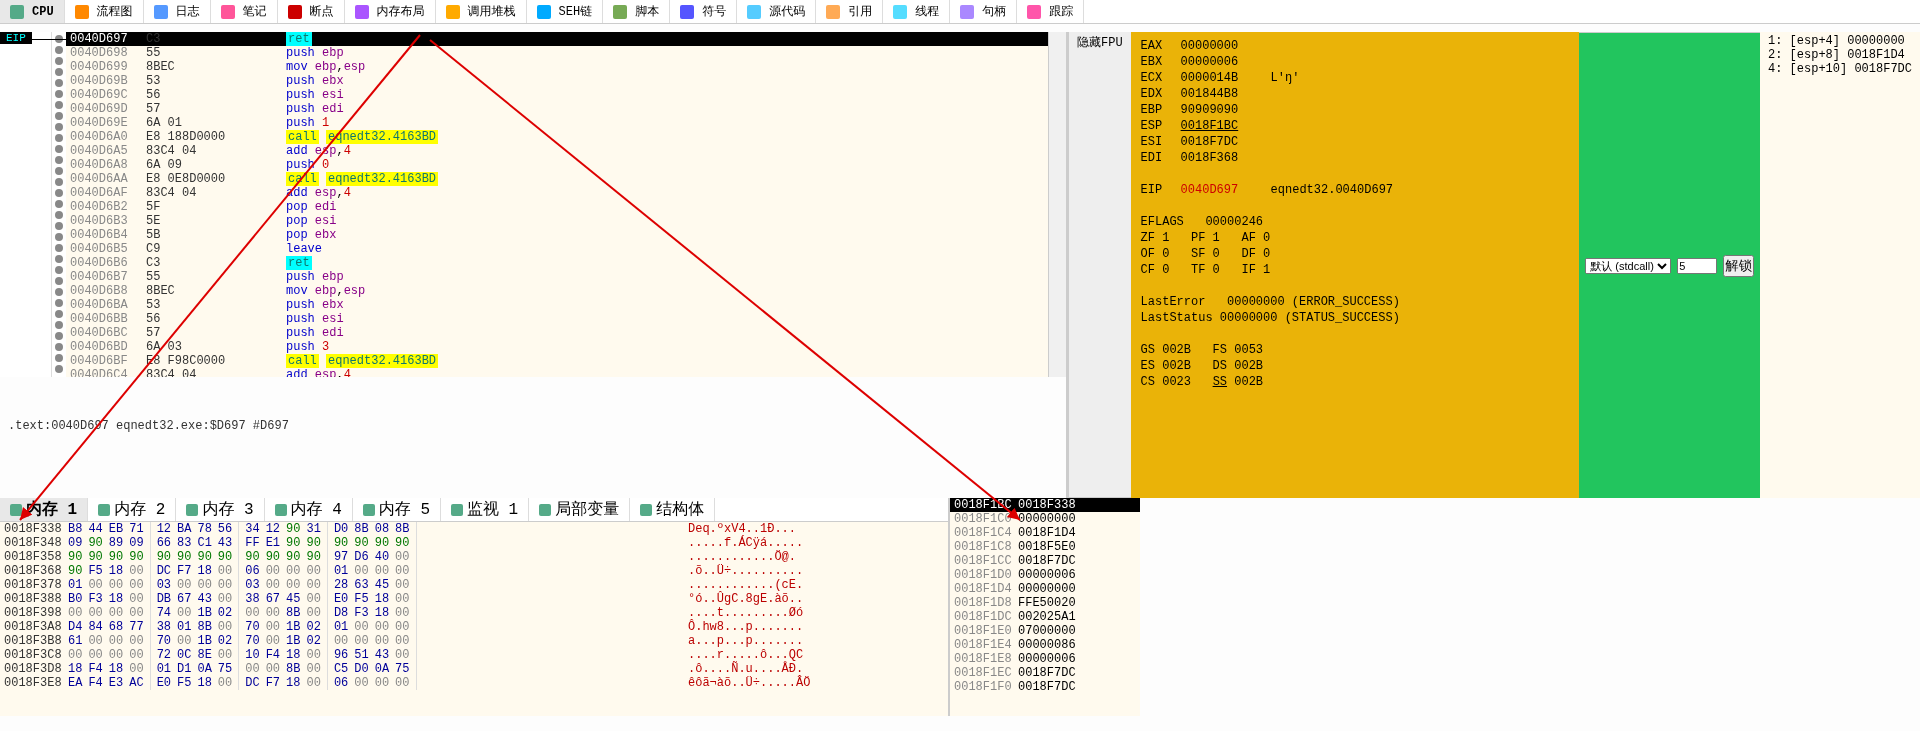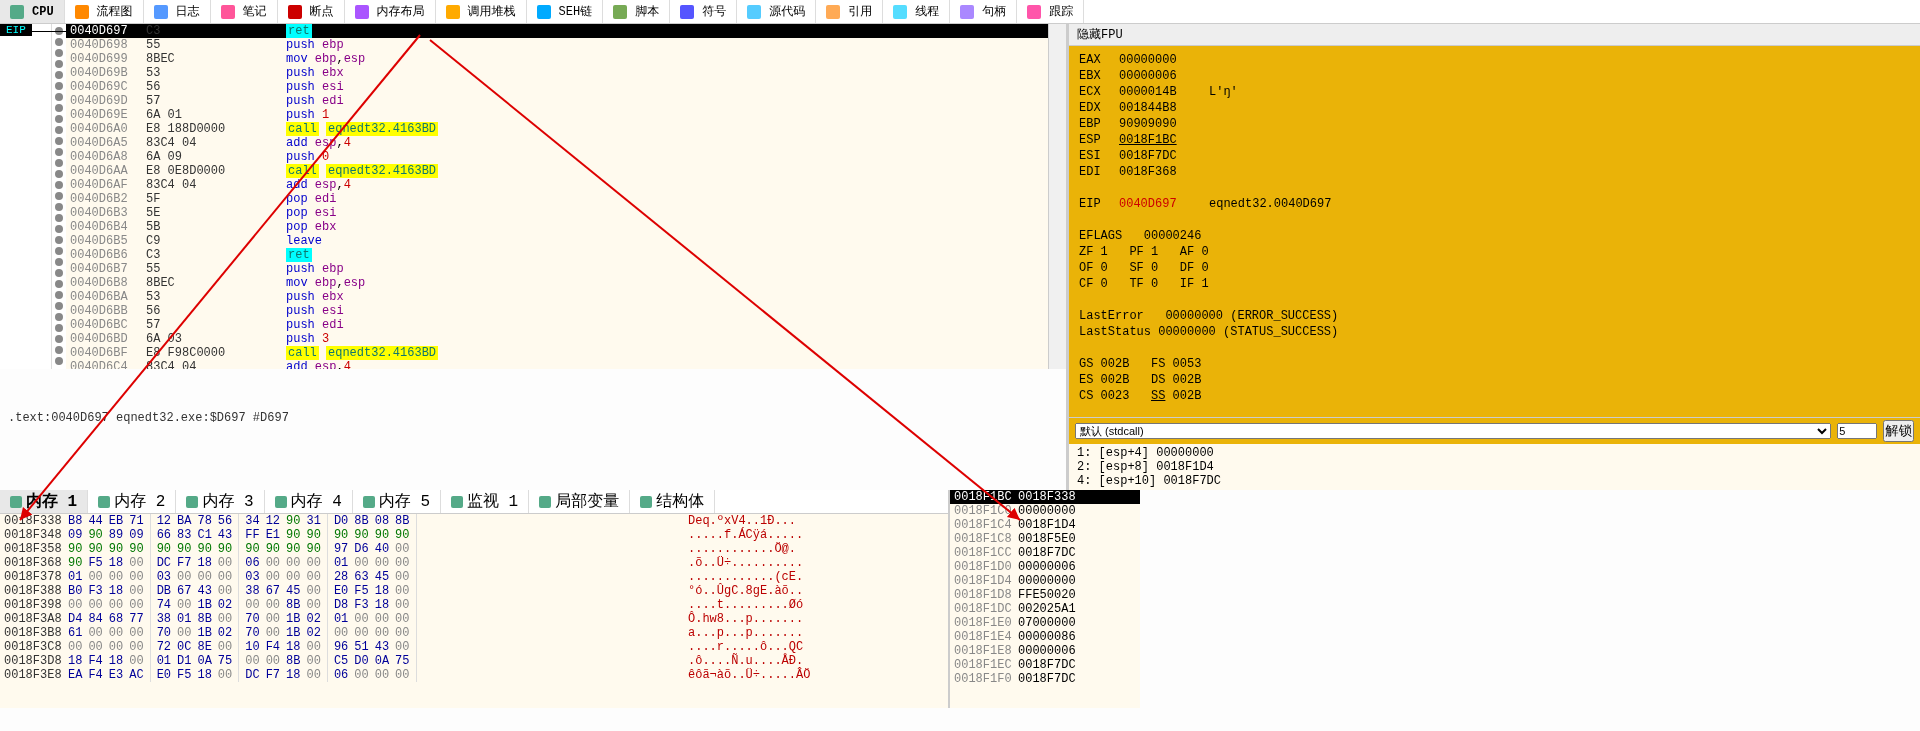--- a/index.html
+++ b/index.html
@@ -11,21 +11,21 @@
 .tab { display:flex; align-items:center; gap:8px; padding:0 10px; border-right:1px solid #ddd; cursor:pointer; font-size:12px; }
 .tab.active { background:#e8e8e8; font-weight:bold; }
 .tab .ico { width:14px; height:14px; display:inline-block; border-radius:2px; }
 .ico-cpu{background:#5a8;} .ico-flow{background:#f80;} .ico-log{background:#59f;}
 .ico-note{background:#f59;} .ico-bp{background:#c00;border-radius:50%;} .ico-mem{background:#a5f;}
 .ico-stack{background:#fa0;} .ico-seh{background:#0af;} .ico-script{background:#7a5;}
 .ico-sym{background:#55f;} .ico-src{background:#5cf;} .ico-ref{background:#fa5;}
 .ico-thr{background:#5df;} .ico-hnd{background:#a8f;} .ico-trace{background:#f5a;}
 
 
-.main { display:flex; height:466px; }
+.main { display:flex; height:466px;margin-top:8px; }
 .disasm-area { flex:0 0 1068px; display:flex; flex-direction:column; border-right:2px solid #ccc; }
 .eip-band { position:relative; height:345px; display:flex; }
 .eip-col { width:52px; background:#fff; border-right:1px solid #ddd; position:relative; }
 .eip-tag { position:absolute; top:0; left:0; background:#000; color:#0ff; padding:0 6px; font-size:11px; }
 .eip-arrow { position:absolute; top:7px; left:26px; width:135px; height:1px; background:#000; }
 .eip-arrow::after { content:''; position:absolute; right:-5px; top:-3px; width:0; height:0; border-left:6px solid #000; border-top:4px solid transparent; border-bottom:4px solid transparent;}
 .bp-col { width:14px; background:#fff; }
 .bp-dot { width:8px; height:8px; border-radius:50%; background:#888; margin:3px auto; }
 .dis-wrap { flex:1; overflow:hidden; position:relative; background:#fffaee; }
 .dis-row { display:flex; height:14px; line-height:14px; font-size:12px; white-space:pre; }
@@ -35,28 +35,28 @@
 .bytes { width:140px; color:#333; }
 .inst { flex:1; }
 .kw-call{background:#ff0;color:#0f766e;padding:0 2px;}
 .kw-ret{background:#0ff;color:#0f766e;padding:0 2px;}
 .kw-push,.kw-mov,.kw-add,.kw-pop,.kw-leave{color:#00c;}
 .reg{color:#808;} .num{color:#c00;}
 .scrollbar{width:18px;background:#f0f0f0;border-left:1px solid #ccc;}
 .status-line{padding:4px 8px;color:#333;font-size:12px;height:60px;display:flex;align-items:flex-end;}
 
 
-.reg-panel{flex:1;display:flex;flex-direction:column;border-left:1px solid #ccc;}
+.reg-panel{flex:1;display:flex;border-left:1px solid #ccc;}
 .reg-head{background:#eee;padding:2px 8px;border-bottom:1px solid #ccc;font-size:12px;}
 .reg-body{flex:1;padding:6px 10px;line-height:16px;font-size:12px;overflow:hidden;background:#eab308;}
 .reg-line{white-space:pre;}
 .reg-name{display:inline-block;width:40px;}
 .reg-val{display:inline-block;width:90px;}
 .red{color:#c00;} .link{color:#000;text-decoration:underline;}
-.call-bar{display:flex;align-items:center;gap:6px;padding:2px 6px;border-top:1px solid #ccc;background:#eab308;font-size:12px;}
+.call-bar{display:flex;align-items:center;gap:6px;padding:2px 6px;border-top:1px solid #ccc;background:#22c55e;font-size:12px;}
 .call-bar select{flex:1;font-size:11px;}
 .call-bar input{width:40px;font-size:11px;}
 .call-list{padding:2px 8px;line-height:14px;font-size:12px;background:#fffaee;}
 
 
 .bottom{display:flex;height:218px;}
 .dump-area{flex:0 0 950px;display:flex;flex-direction:column;border-right:2px solid #ccc;}
 .dump-tabs{display:flex;height:24px;border-bottom:1px solid #ccc;background:#fff;}
 .dtab{display:flex;align-items:center;gap:4px;padding:0 10px;border-right:1px solid #ddd;cursor:pointer;font-size:16px;}
 .dtab.active{background:#e8e8e8;font-weight:bold;}

